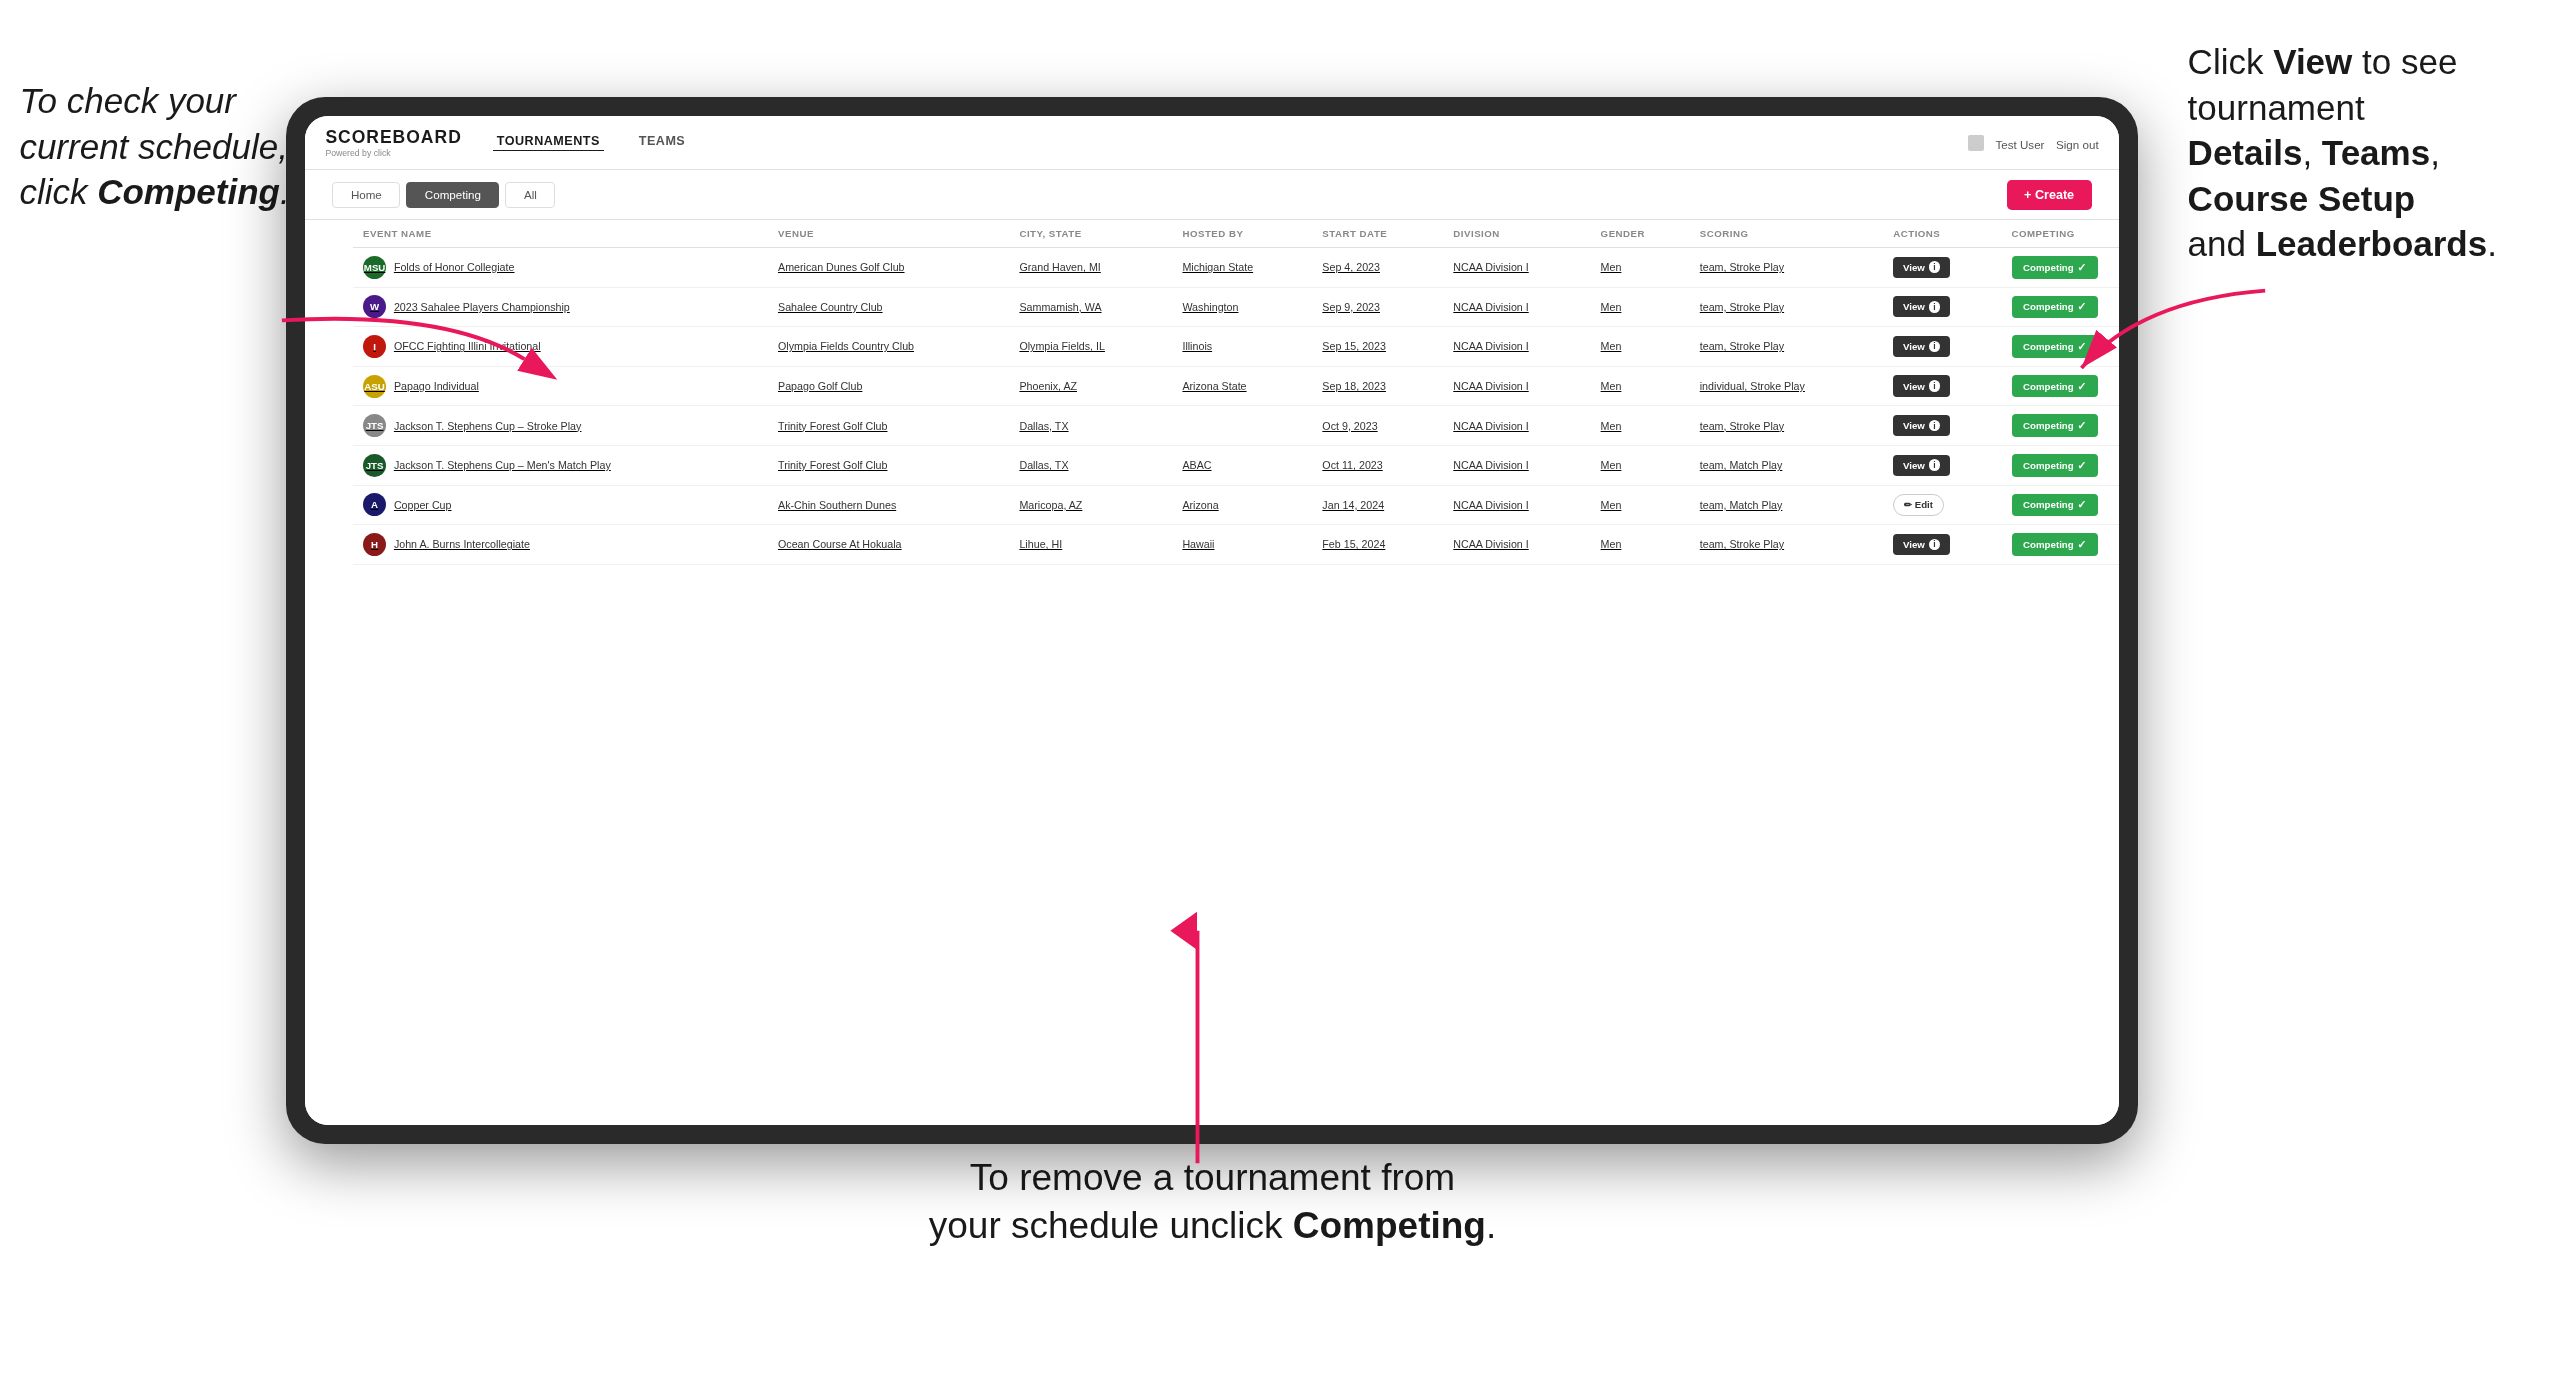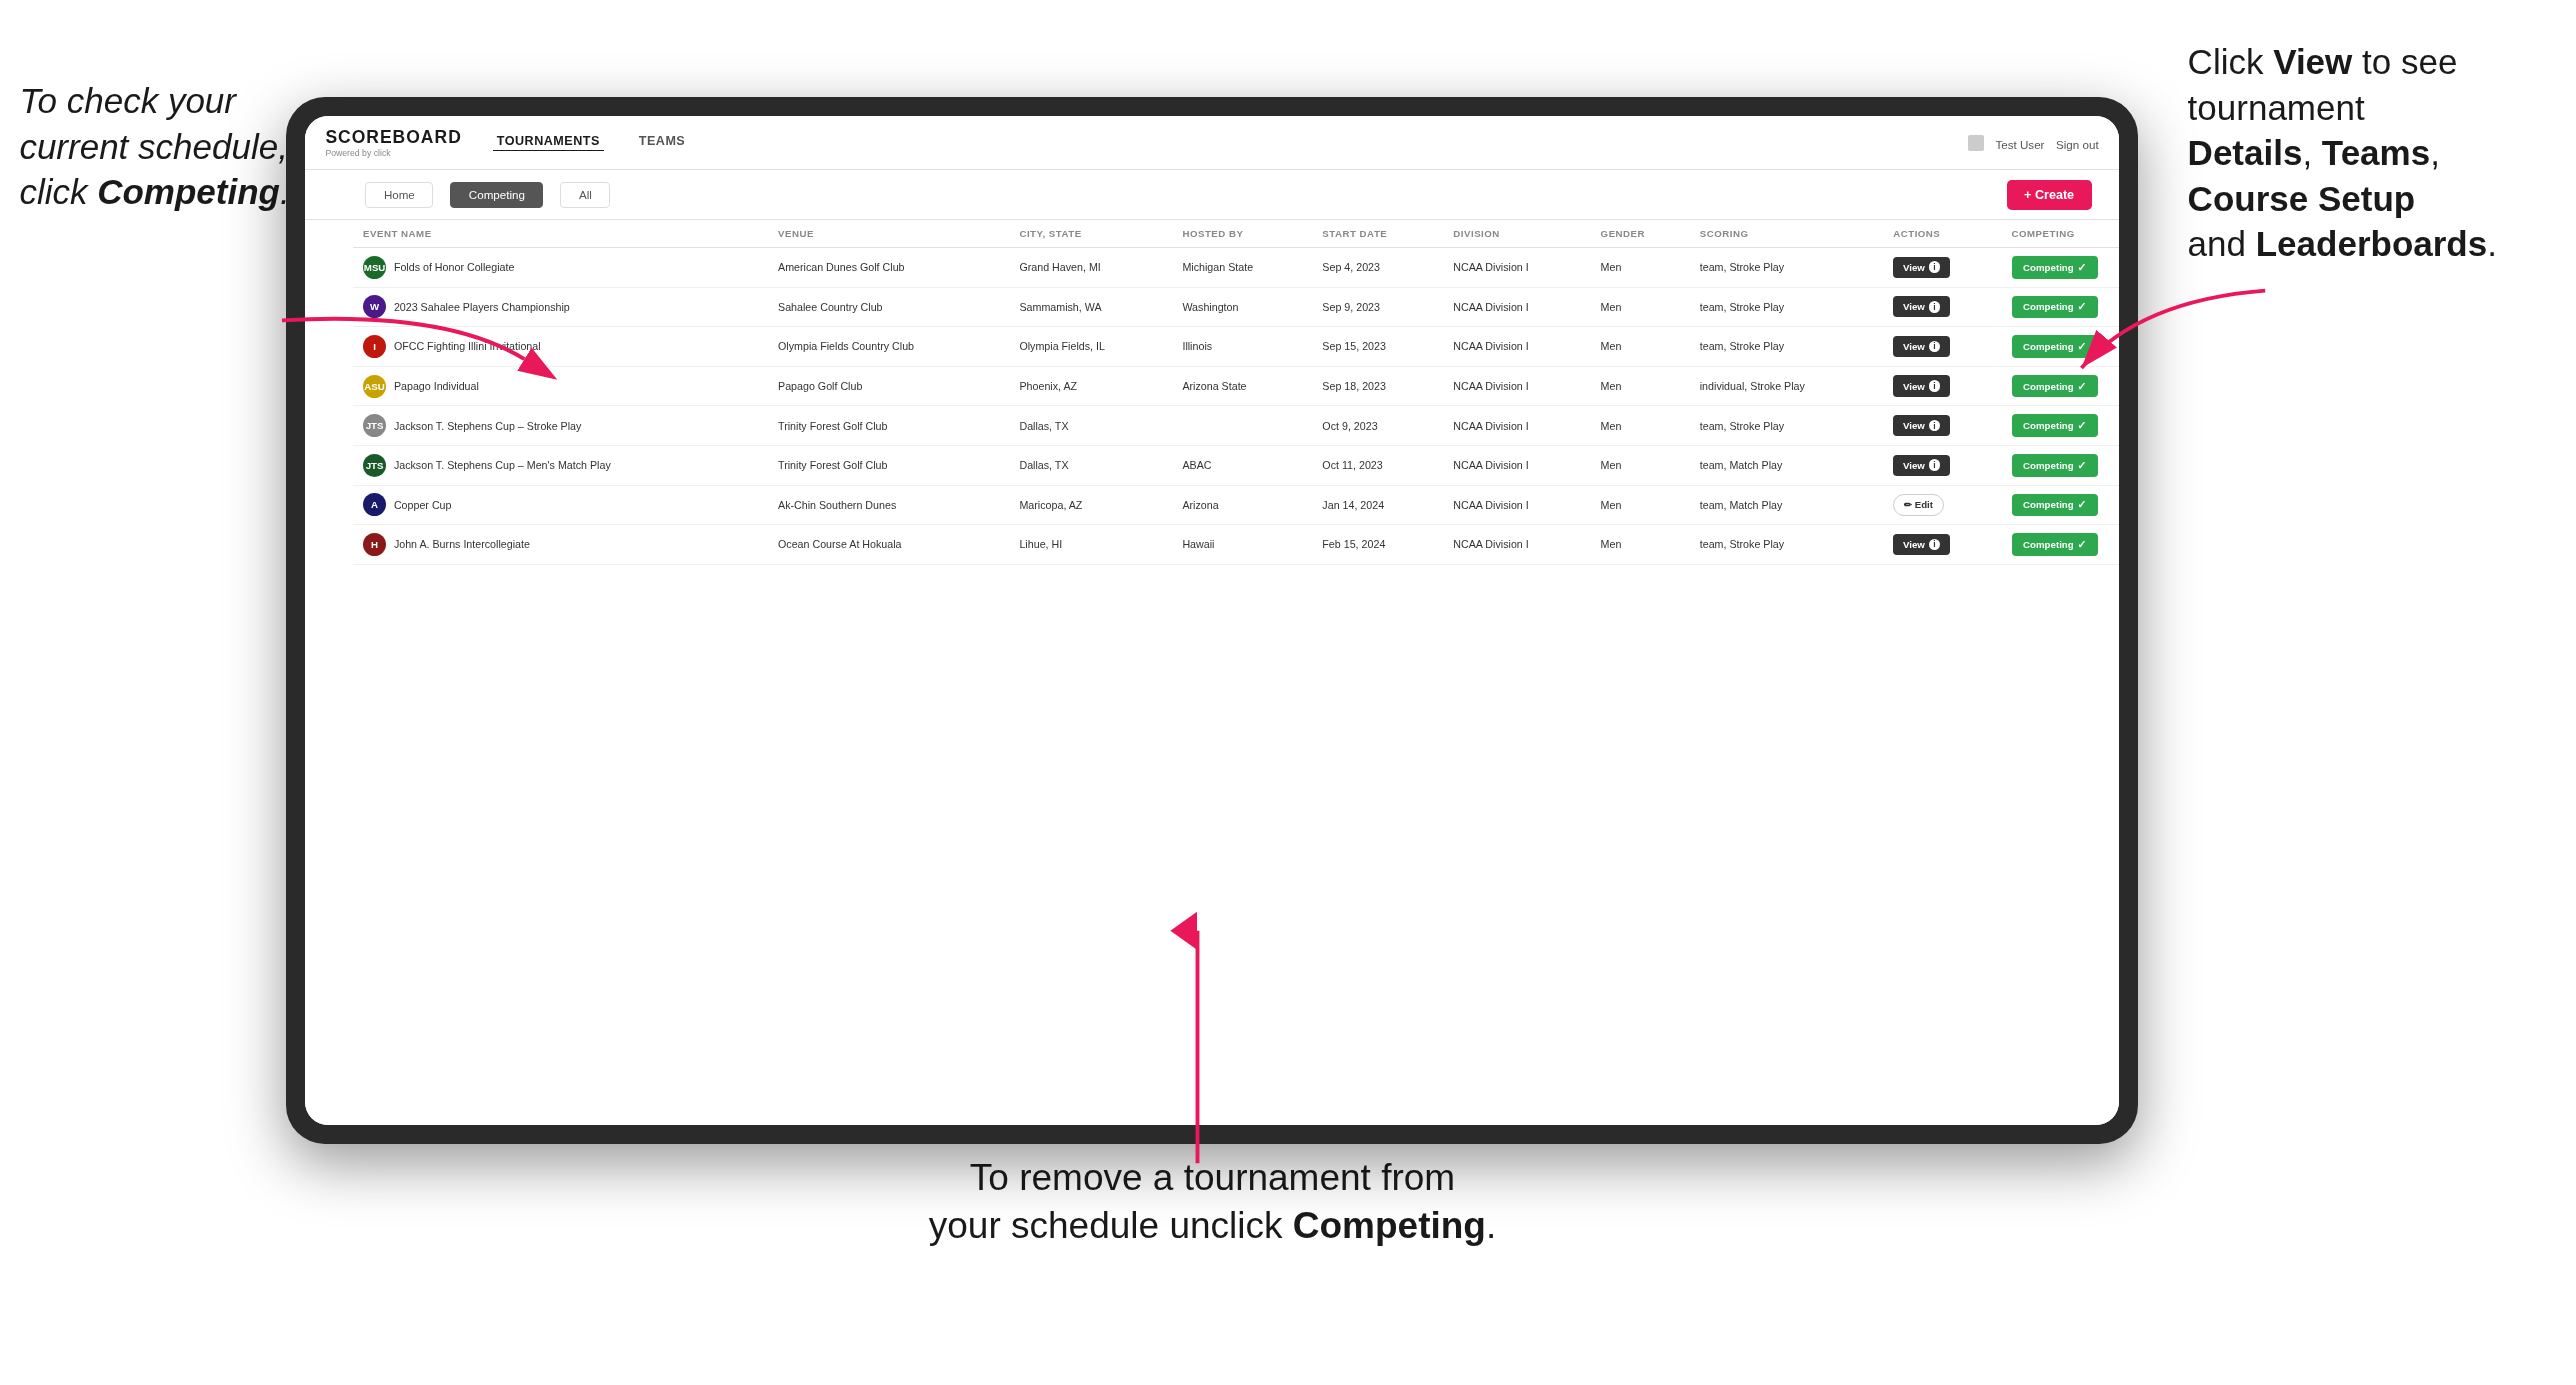--- a/index.html
+++ b/index.html
@@ -123,22 +123,21 @@
       border-bottom: 1px solid #e0e0e0;
       display: flex;
       align-items: center;
       justify-content: space-between;
       padding: 9.7px 27px;
       flex-shrink: 0;
     }
 
     .filter-tabs {
       display: flex;
-      gap: 17px;
-      margin-left: 33px;
+      gap: 6px;
     }
     .filter-tab {
       padding: 5.8px 17.5px;
       font-size: 11.6px;
       border-radius: 3.9px;
       border: 1px solid #ddd;
       cursor: pointer;
       background: #fff;
       color: #555;
     }
@@ -181,20 +180,21 @@
       font-size: 9.7px;
       font-weight: 700;
       color: #888;
       text-transform: uppercase;
       letter-spacing: 0.5px;
       white-space: nowrap;
     }
 
     tbody tr {
       border-bottom: 1px solid #f0f0f0;
+      text-decoration: underline;
     }
 
     tbody td {
       padding: 7.8px 9.7px;
       color: #333;
       font-size: 10.7px;
       vertical-align: middle;
     }
 
     .event-name-cell {

